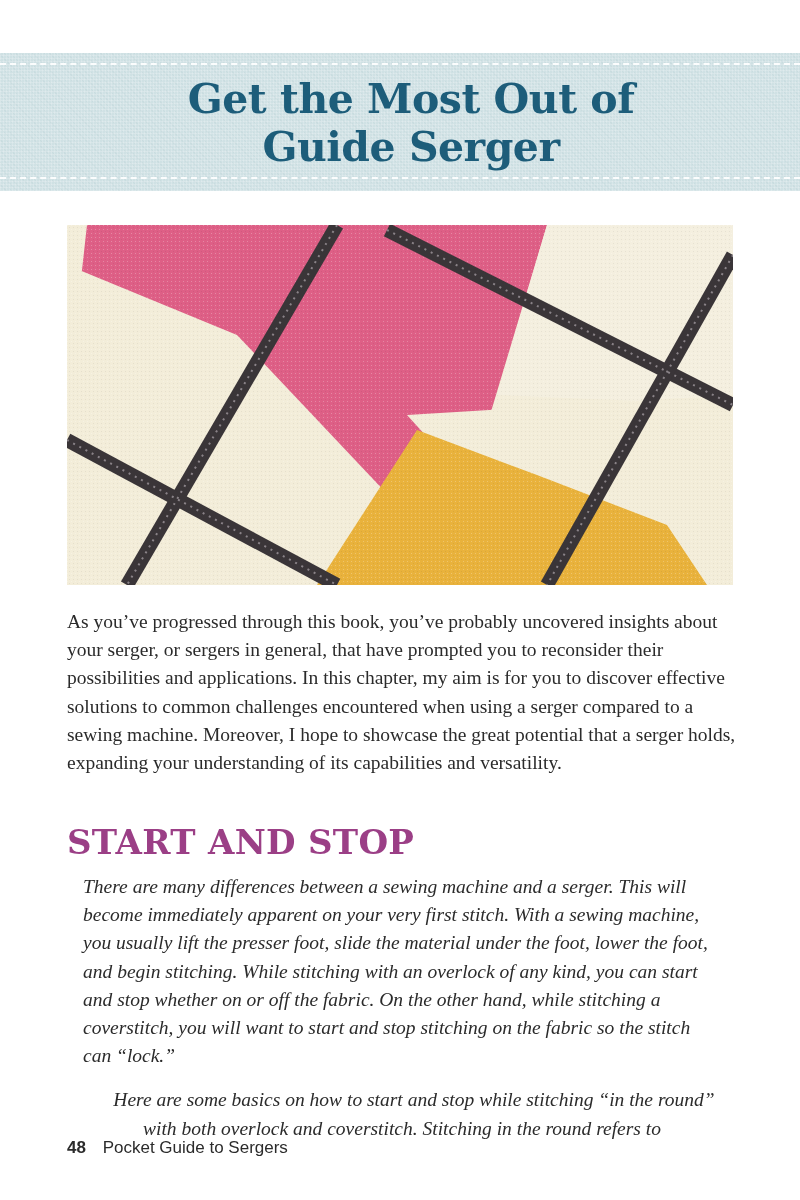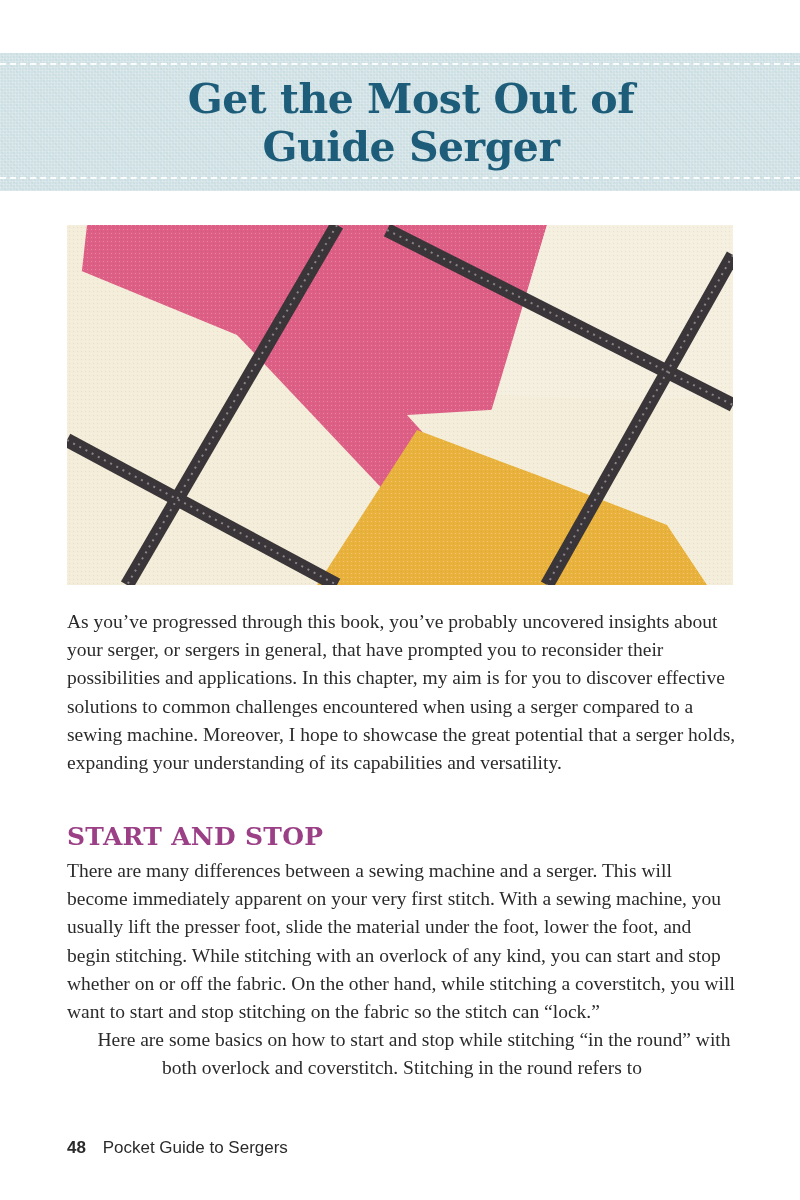--- a/index.html
+++ b/index.html
@@ -11,23 +11,23 @@
       repeating-linear-gradient(45deg, rgba(150,180,185,0.10) 0 1px, transparent 1px 4px);
   }
   .stitch { position:absolute; left:0; width:800px; height:0; border-top:2px dashed rgba(255,255,255,0.9); }
   .stitch.top { top:10px; }
   .stitch.bottom { top:124px; }
   .title { position:absolute; left:0; top:22px; width:800px; text-align:center; font-family:"DejaVu Serif", serif; font-weight:bold; font-size:41px; line-height:48px; color:#1d5d7a; letter-spacing:-0.5px;padding-left:11px; }
   .photo { position:absolute; left:67px; top:225px; width:666px; height:360px; overflow:hidden; background:#f2ecd6; }
   .photo svg { display:block; }
   .body-text { position:absolute; left:67px; width:670px; font-family:"Liberation Serif", serif; font-size:19.5px; line-height:28.2px; color:#2b2b2b; }
   .p1 { top:608px; }
-  .heading { position:absolute; left:67px; top:822px; font-family:"DejaVu Serif", serif; font-weight:bold; font-size:25px; color:#9b3f86; letter-spacing:0.3px; }
+  .heading { position:absolute; left:67px; top:822px; font-family:"DejaVu Serif", serif; font-weight:bold; font-size:34px; color:#9b3f86; letter-spacing:0.3px; }
   .p2 { top:857px; }
-  .p2 p { margin:0; }
+  .p2 p { margin:16px;font-style:italic; }
   .p2 p.indent { text-indent:24px;text-align:center; }
   .footer { position:absolute; left:67px; top:1138px; font-family:Liberation Sans, sans-serif; font-size:17px; color:#2b2b2b; }
   .footer .num { font-weight:bold; margin-right:12px; }
 </style>
 </head>
 <body>
 
 <div class="banner">
   <div class="stitch top"></div>
   <div class="title">

